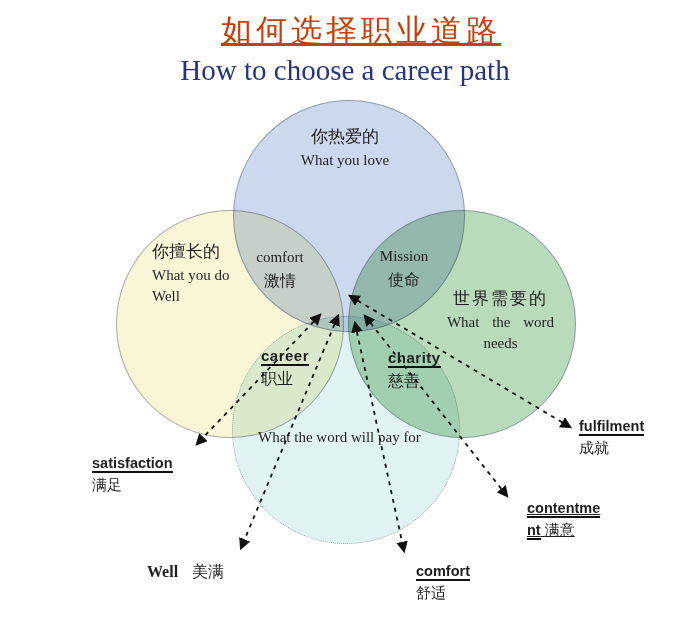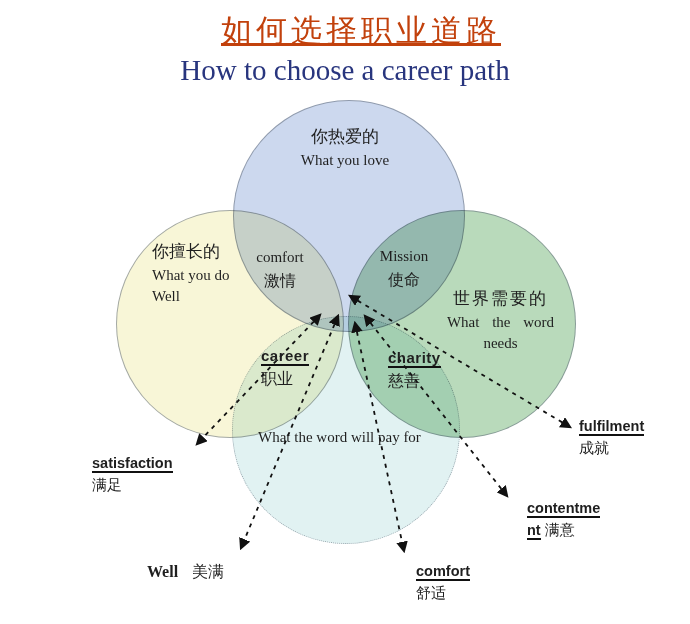--- a/index.html
+++ b/index.html
@@ -51,21 +51,21 @@
   .inter-zh{font-size:16px;}
   .career-block .inter-en,.charity-block .inter-en{
     font-family:"Liberation Sans", sans-serif;font-weight:bold;letter-spacing:0.5px;text-align:center;
   }
   
   .outer{font-family:"Liberation Sans", sans-serif;font-size:14.5px;line-height:1.45;}
   .satisfaction-block{left:92px;top:453px;}
   .bliss-block{left:147px;top:560px;font-family:"Liberation Serif", serif;font-size:16px;}
   .bliss-block .zh{margin-left:14px;}
   .comfort-block{left:416px;top:561px;}
-  .contentment-block{left:527px;top:498px;width:90px;}
+  .contentment-block{left:527px;top:498px;width:90px;text-decoration:underline;}
   .fulfilment-block{left:579px;top:416px;}
   .outer .zh{font-weight:normal;font-size:15px;}
 </style>
 </head>
 <body>
 
 <div id="stage">
 
   <div class="title-zh">如何选择职业道路</div>
   <div class="title-en">How to choose a career path</div>

